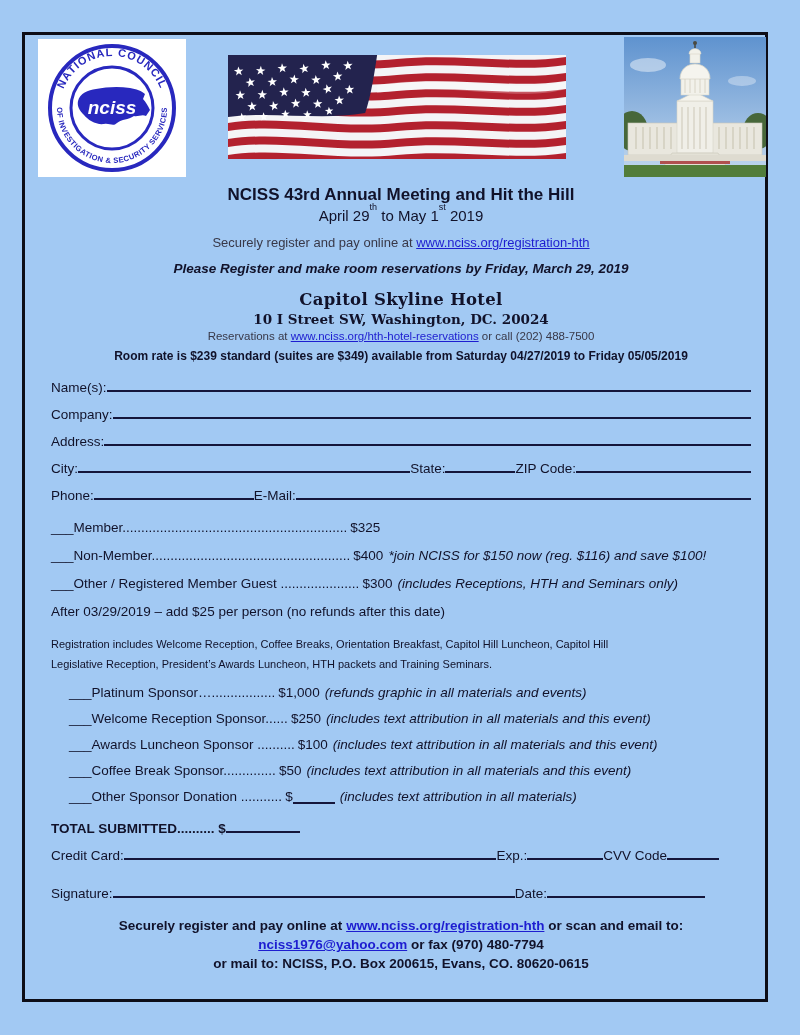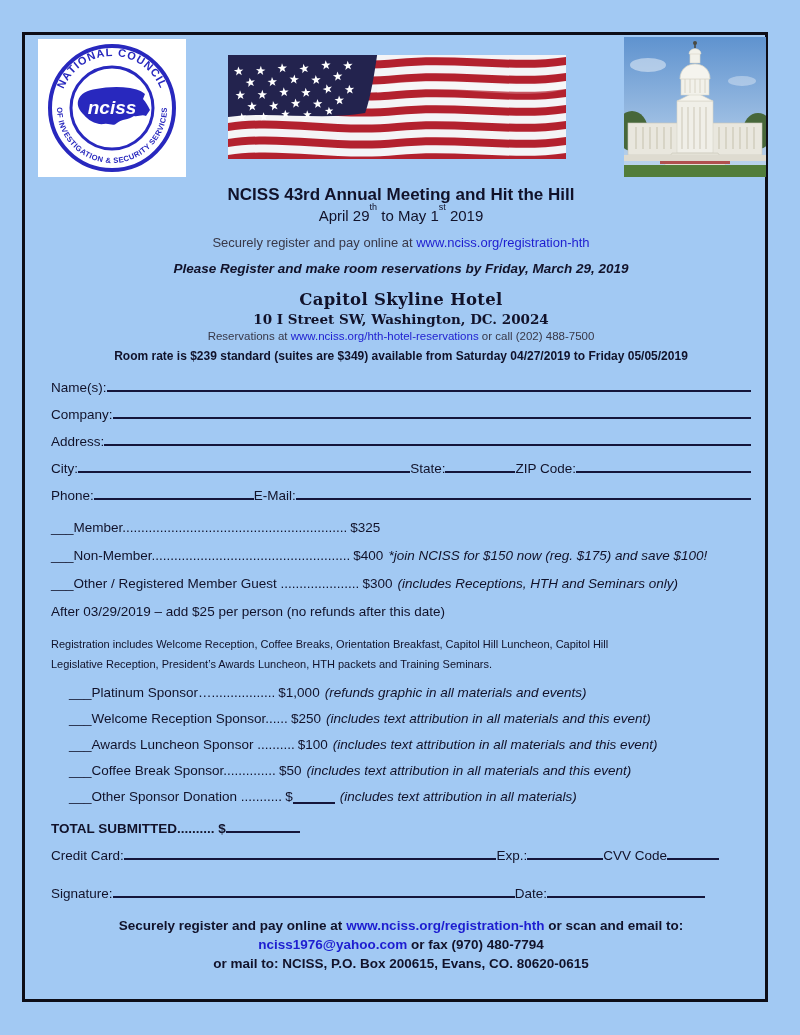--- a/index.html
+++ b/index.html
@@ -18,21 +18,21 @@
   .ctr { text-align:center; }
   .title       { font-size:17px; font-weight:bold; margin-top:8px; }
   .subtitle    { font-size:15px; font-weight:normal; margin-top:2px; }
   .subtitle sup{ font-size:9px; position:relative; top:-5px; }
   .register-line { font-size:13px; margin-top:11px; color:#383848; }
   .deadline    { font-size:13.5px; font-weight:bold; font-style:italic; margin-top:11px; }
   .hotel-name  { font-family:"DejaVu Serif", serif; font-size:16.5px; font-weight:bold; margin-top:14px; letter-spacing:.3px; }
   .hotel-address { font-family:"DejaVu Serif", serif; font-size:13.5px; font-weight:bold; margin-top:2px;text-align:center; }
   .reservations { font-size:11.5px; margin-top:3px; color:#383848; }
   .room-rate   { font-size:12px; font-weight:bold; margin-top:7px; }
-  a, .lnk { color:#1d1dd0; font-style:normal; cursor:pointer; }
+  a, .lnk { color:#1d1dd0; text-decoration:underline; font-style:normal; cursor:pointer; }
   
   .field-row { display:flex; align-items:baseline; font-size:13.5px; margin-top:10px; white-space:nowrap; }
   .field-row.first { margin-top:15px; }
   .ln { border-bottom:2px solid #15163a; flex:1 1 auto; height:14px; }
   .w70  { flex:0 0 70px; }  .w160 { flex:0 0 160px; } .w175 { flex:0 0 175px; }
   .w76  { flex:0 0 76px; }  .w52  { flex:0 0 52px; }  .w158 { flex:0 0 158px; }
   .w74  { flex:0 0 74px; }  .w42  { flex:0 0 42px; }
   
   .price-row { display:flex; align-items:flex-end; font-size:13.5px; margin-top:13px; white-space:nowrap; }
   .price-row .price { margin-left:3px; }
@@ -200,21 +200,21 @@
       </div>
 
     <div class="price-row" style="margin-top:17px">
         <span>___Member............................................................</span>
         <span class="price">$325</span>
         <span class="note"></span>
       </div>
     <div class="price-row">
         <span>___Non-Member.....................................................</span>
         <span class="price">$400</span>
-        <span class="note">*join NCISS for $150 now (reg. $175) and save $100!</span>
+        <span class="note">*join NCISS for $150 now (reg. $116) and save $100!</span>
       </div>
     <div class="price-row">
         <span>___Other / Registered Member Guest .....................</span>
         <span class="price">$300</span>
         <span class="note">(includes Receptions, HTH and Seminars only)</span>
       </div>
     <div class="late-fee">After 03/29/2019 – add $25 per person (no refunds after this date)</div>
 
     <div class="fine-print">
       <div>Registration includes Welcome Reception, Coffee Breaks, Orientation Breakfast, Capitol Hill Luncheon, Capitol Hill</div>

